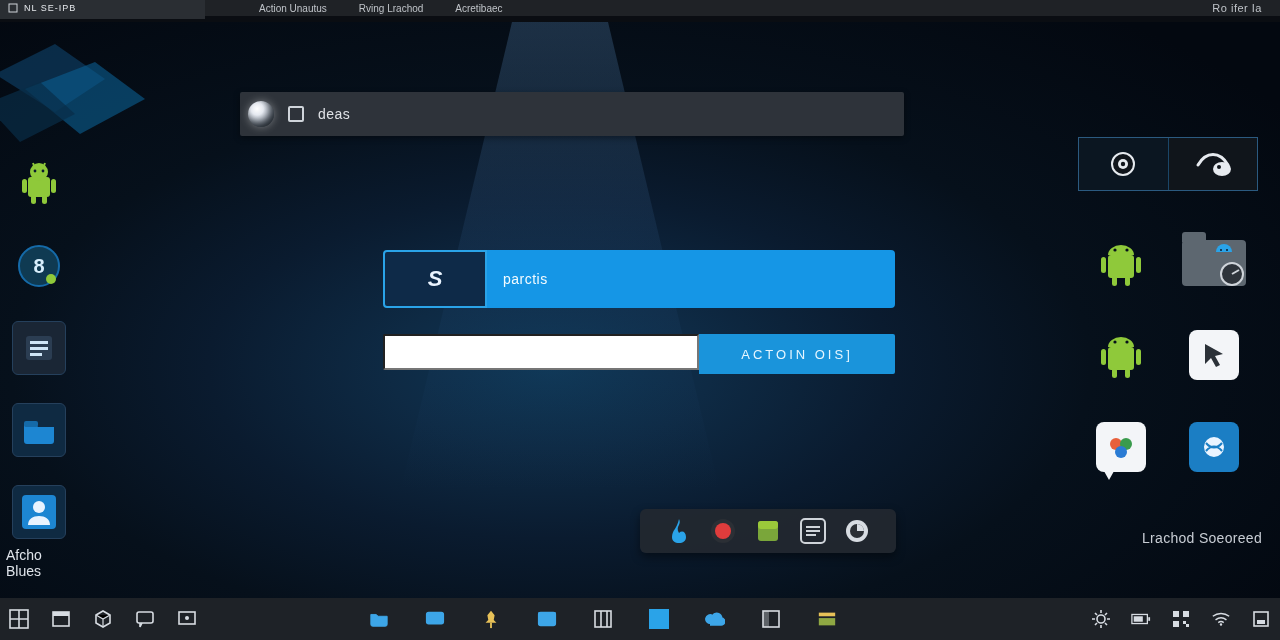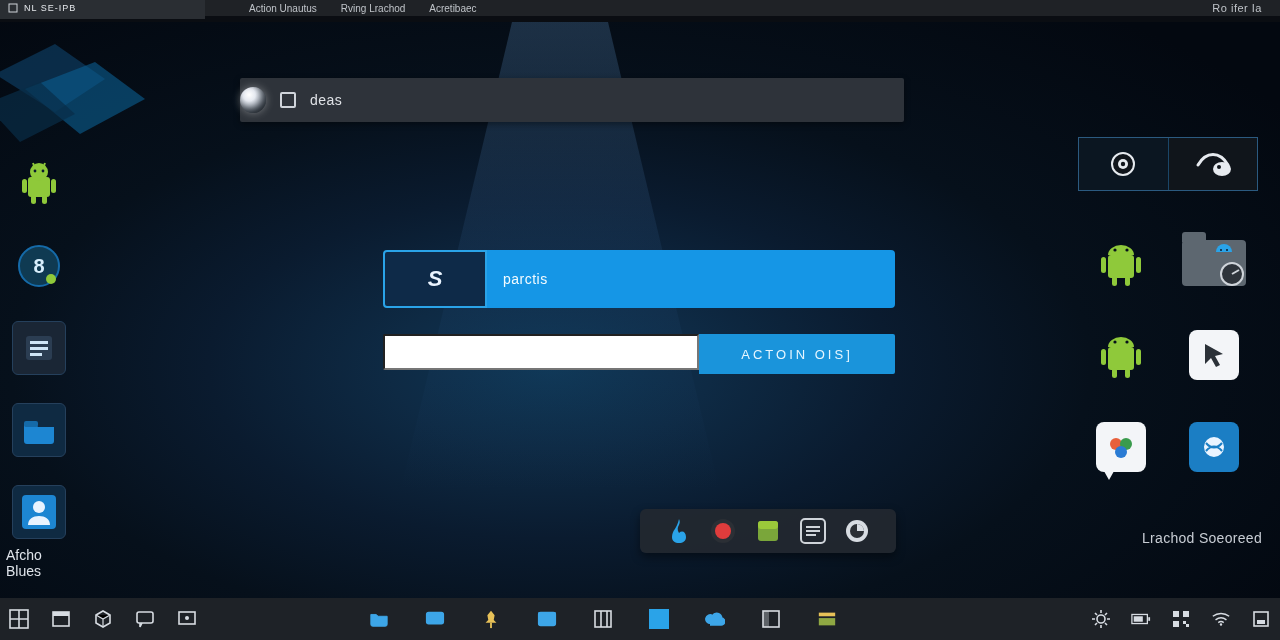--- a/index.html
+++ b/index.html
@@ -2,34 +2,34 @@
 <html><head>
 <meta charset="utf-8">
 <style>
 *{box-sizing:border-box;margin:0;padding:0;font-family:"Segoe UI",Arial,sans-serif;-webkit-font-smoothing:antialiased}
 html,body{width:1280px;height:640px;overflow:hidden;background:#0a0d12;color:#c9cdd3}
 
 
 .menubar{position:absolute;top:0;left:0;right:0;height:16px;background:#1f2226;display:flex;align-items:center;font-size:10px;color:#bfc3c8;z-index:50}
 .menubar .tag{background:#2a2e33;height:22px;display:flex;align-items:center;padding:0 18px 0 8px;letter-spacing:1px;position:relative;min-width:205px;font-size:9px;color:#e5e8ec}
 .menubar .tag svg{margin-right:6px}
-.menubar .menu-items{display:flex;gap:8px;margin-left:36px}
+.menubar .menu-items{display:flex;gap:16px;margin-left:46px}
 .menubar .menu-items span{padding:0 8px;cursor:default}
 .menubar .right{margin-left:auto;margin-right:18px;font-size:11px;letter-spacing:.5px}
 
 
 .desktop{position:absolute;top:22px;left:0;right:0;bottom:42px;background:radial-gradient(ellipse 900px 450px at 43% 60%, #0e3654 0%, #0e2a44 18%, #0a1b2f 38%, #06101b 60%, #030810 100%)}
 
 .desktop::before{content:"";position:absolute;top:0;left:400px;width:320px;height:470px;background:linear-gradient(180deg, rgba(90,140,190,.28) 0%, rgba(50,100,160,.10) 55%, rgba(20,60,110,0) 100%);clip-path:polygon(35% 0, 65% 0, 100% 100%, 0 100%);pointer-events:none}
 
 .poly1{position:absolute;top:12px;left:-15px;width:170px;height:120px;opacity:.65}
 .poly1 svg{width:100%;height:100%}
 
 
-.titlebar{position:absolute;top:56px;left:240px;width:664px;height:44px;background:#2e333a;border-radius:2px;display:flex;align-items:center;padding:0 0;gap:14px;color:#dfe2e6;font-size:14px;box-shadow:0 2px 6px rgba(0,0,0,.4)}
+.titlebar{position:absolute;top:70px;left:240px;width:664px;height:44px;background:#2e333a;border-radius:2px;display:flex;align-items:center;padding:0 8px;gap:14px;color:#dfe2e6;font-size:14px;box-shadow:0 2px 6px rgba(0,0,0,.4)}
 .titlebar .orb{width:26px;height:26px;border-radius:50%;background:radial-gradient(circle at 35% 30%, #fff 0%, #e5e9f0 25%, #5a6572 70%, #20262e 100%);box-shadow:0 0 8px rgba(255,255,255,.35), inset -3px -4px 6px rgba(0,0,0,.45)}
 .titlebar .sq{width:16px;height:16px;border:2px solid #cfd4da;border-radius:2px}
 .titlebar .txt{letter-spacing:.5px}
 
 
 .card{position:absolute;top:228px;left:383px;width:512px}
 .card .row{display:flex;margin-bottom:26px}
 .card .row1 .lead{width:104px;height:58px;background:#0e2a48;border:2px solid #2aa3e8;border-radius:4px 0 0 4px;display:flex;align-items:center;justify-content:center;color:#eaf4ff;font-size:22px;font-weight:600;font-style:italic}
 .card .row1 .body{flex:1;height:58px;background:#1596e6;border-radius:0 4px 4px 0;display:flex;align-items:center;padding:12px 16px;color:#f2fbff;font-size:14px;letter-spacing:.5px}
 .card .row2 .field{width:316px;height:36px;background:#fff;border-radius:2px 0 0 2px}

